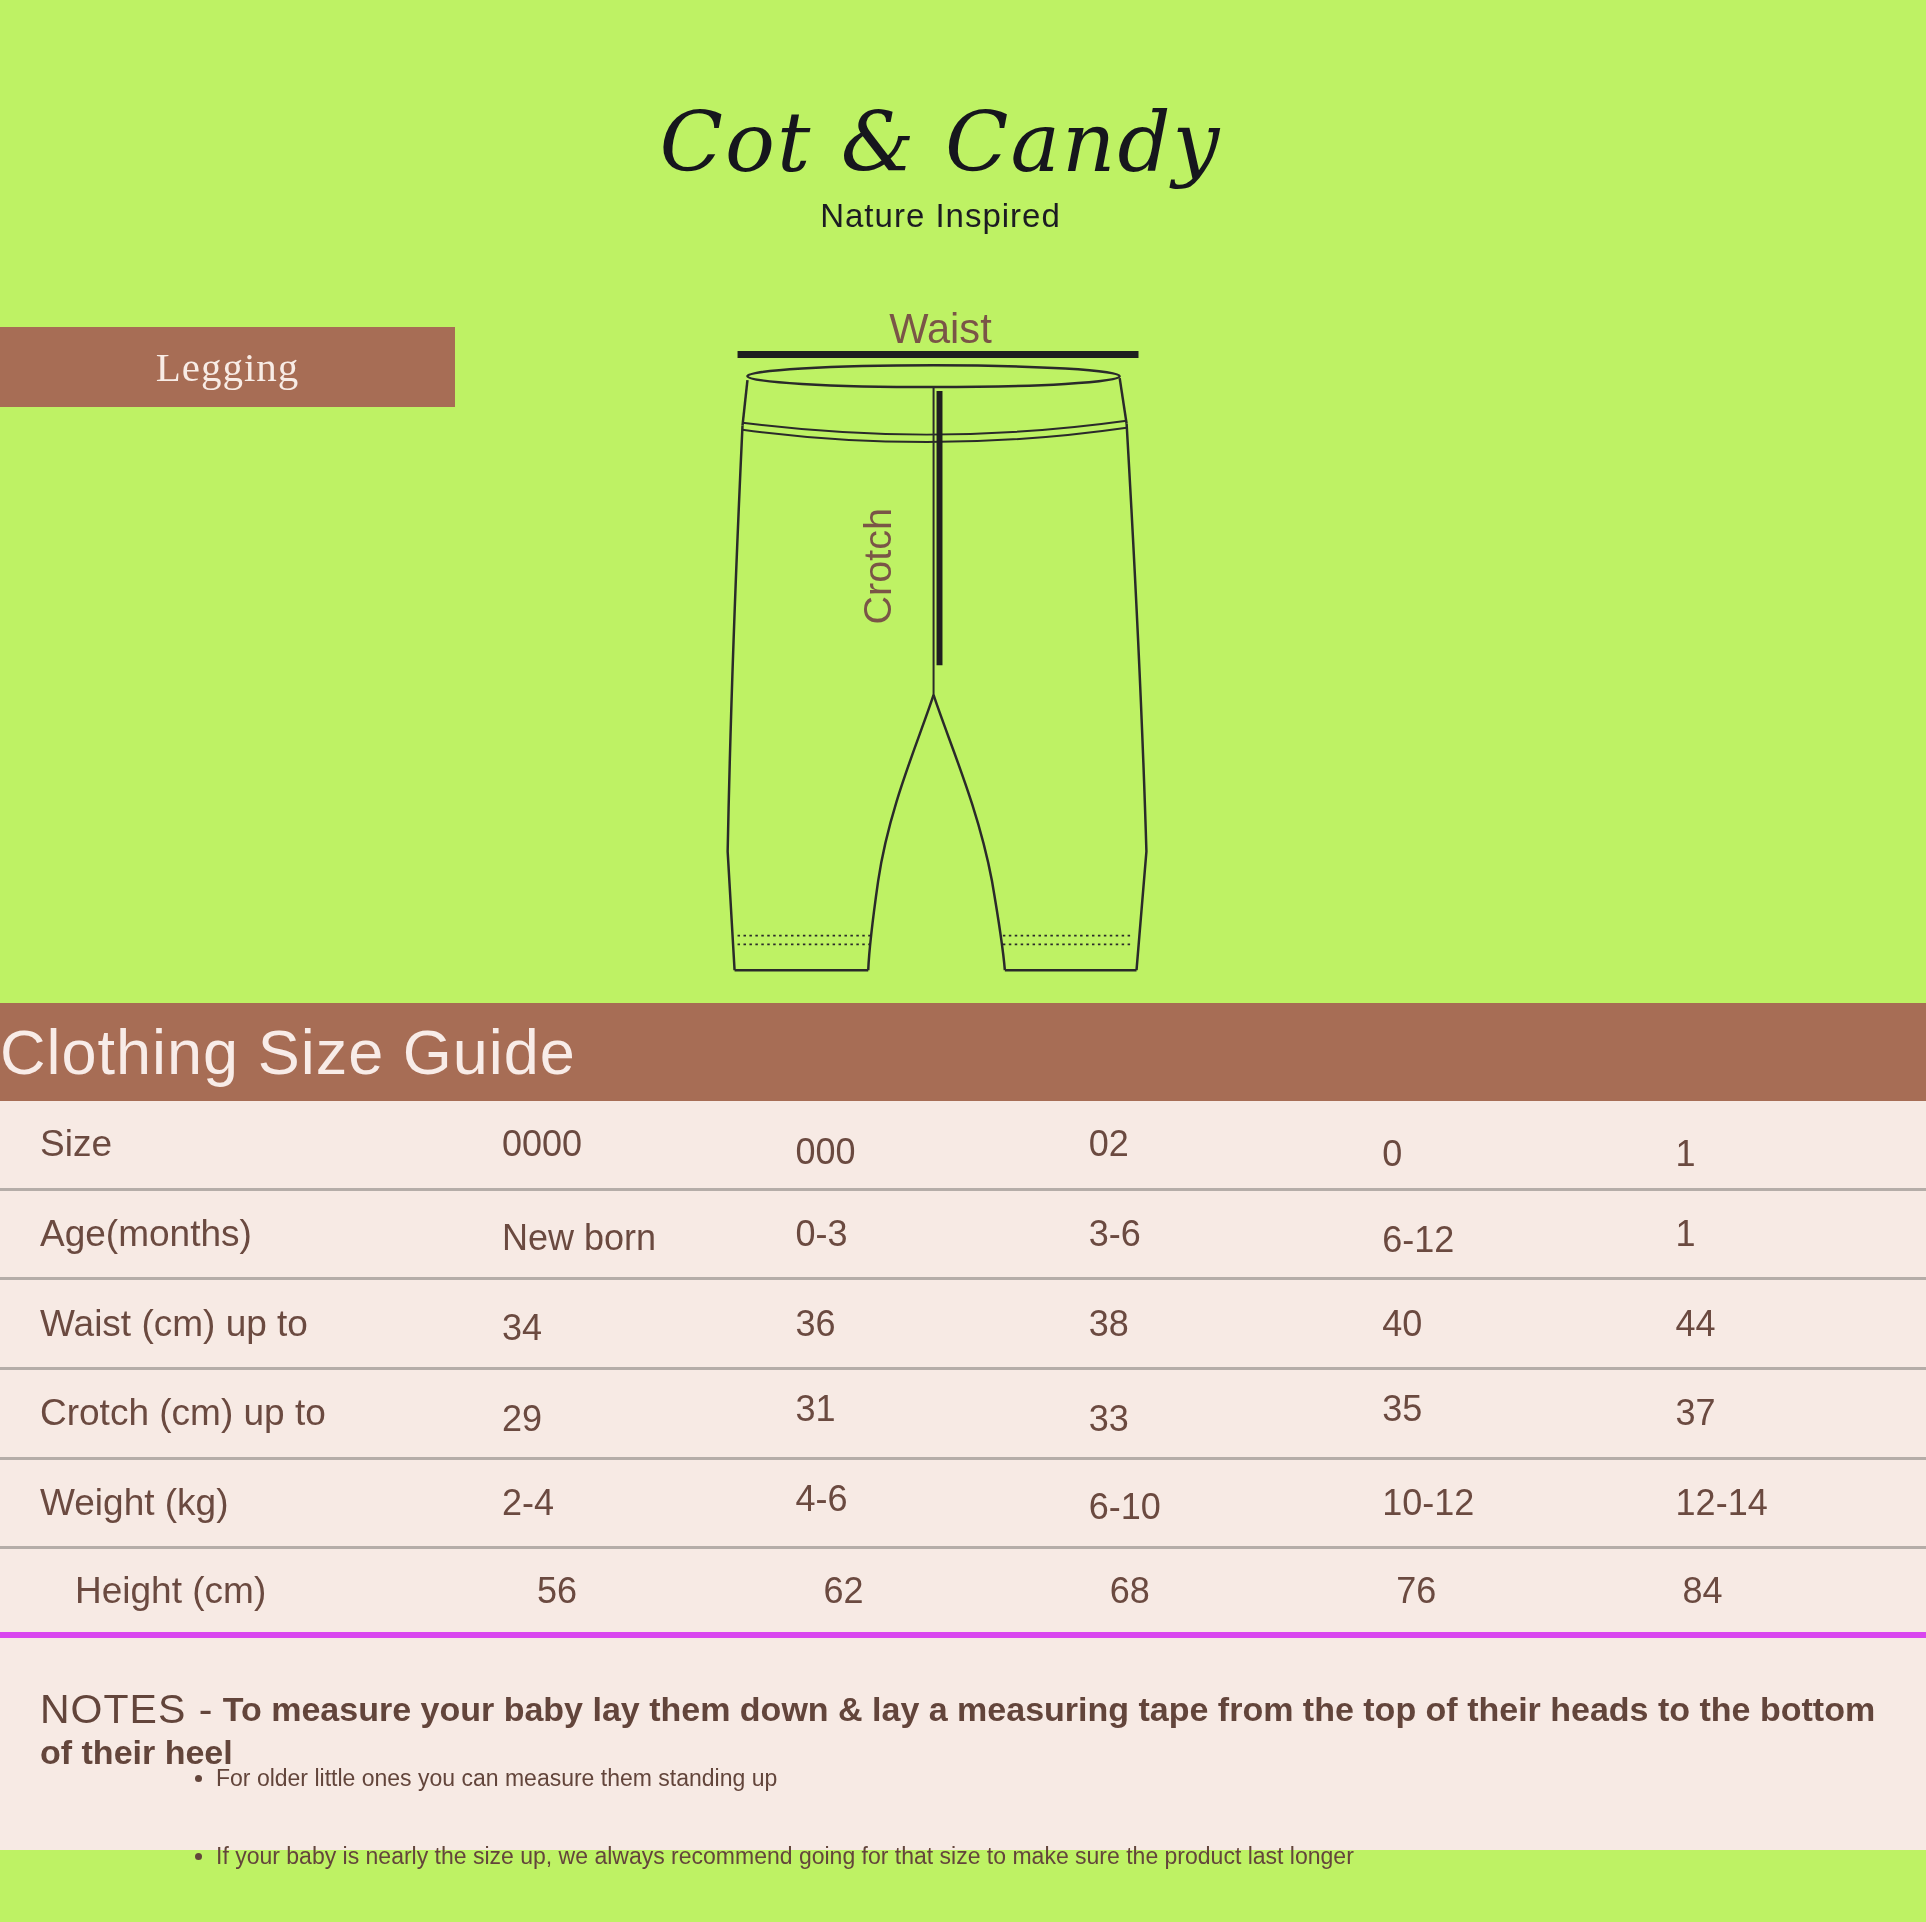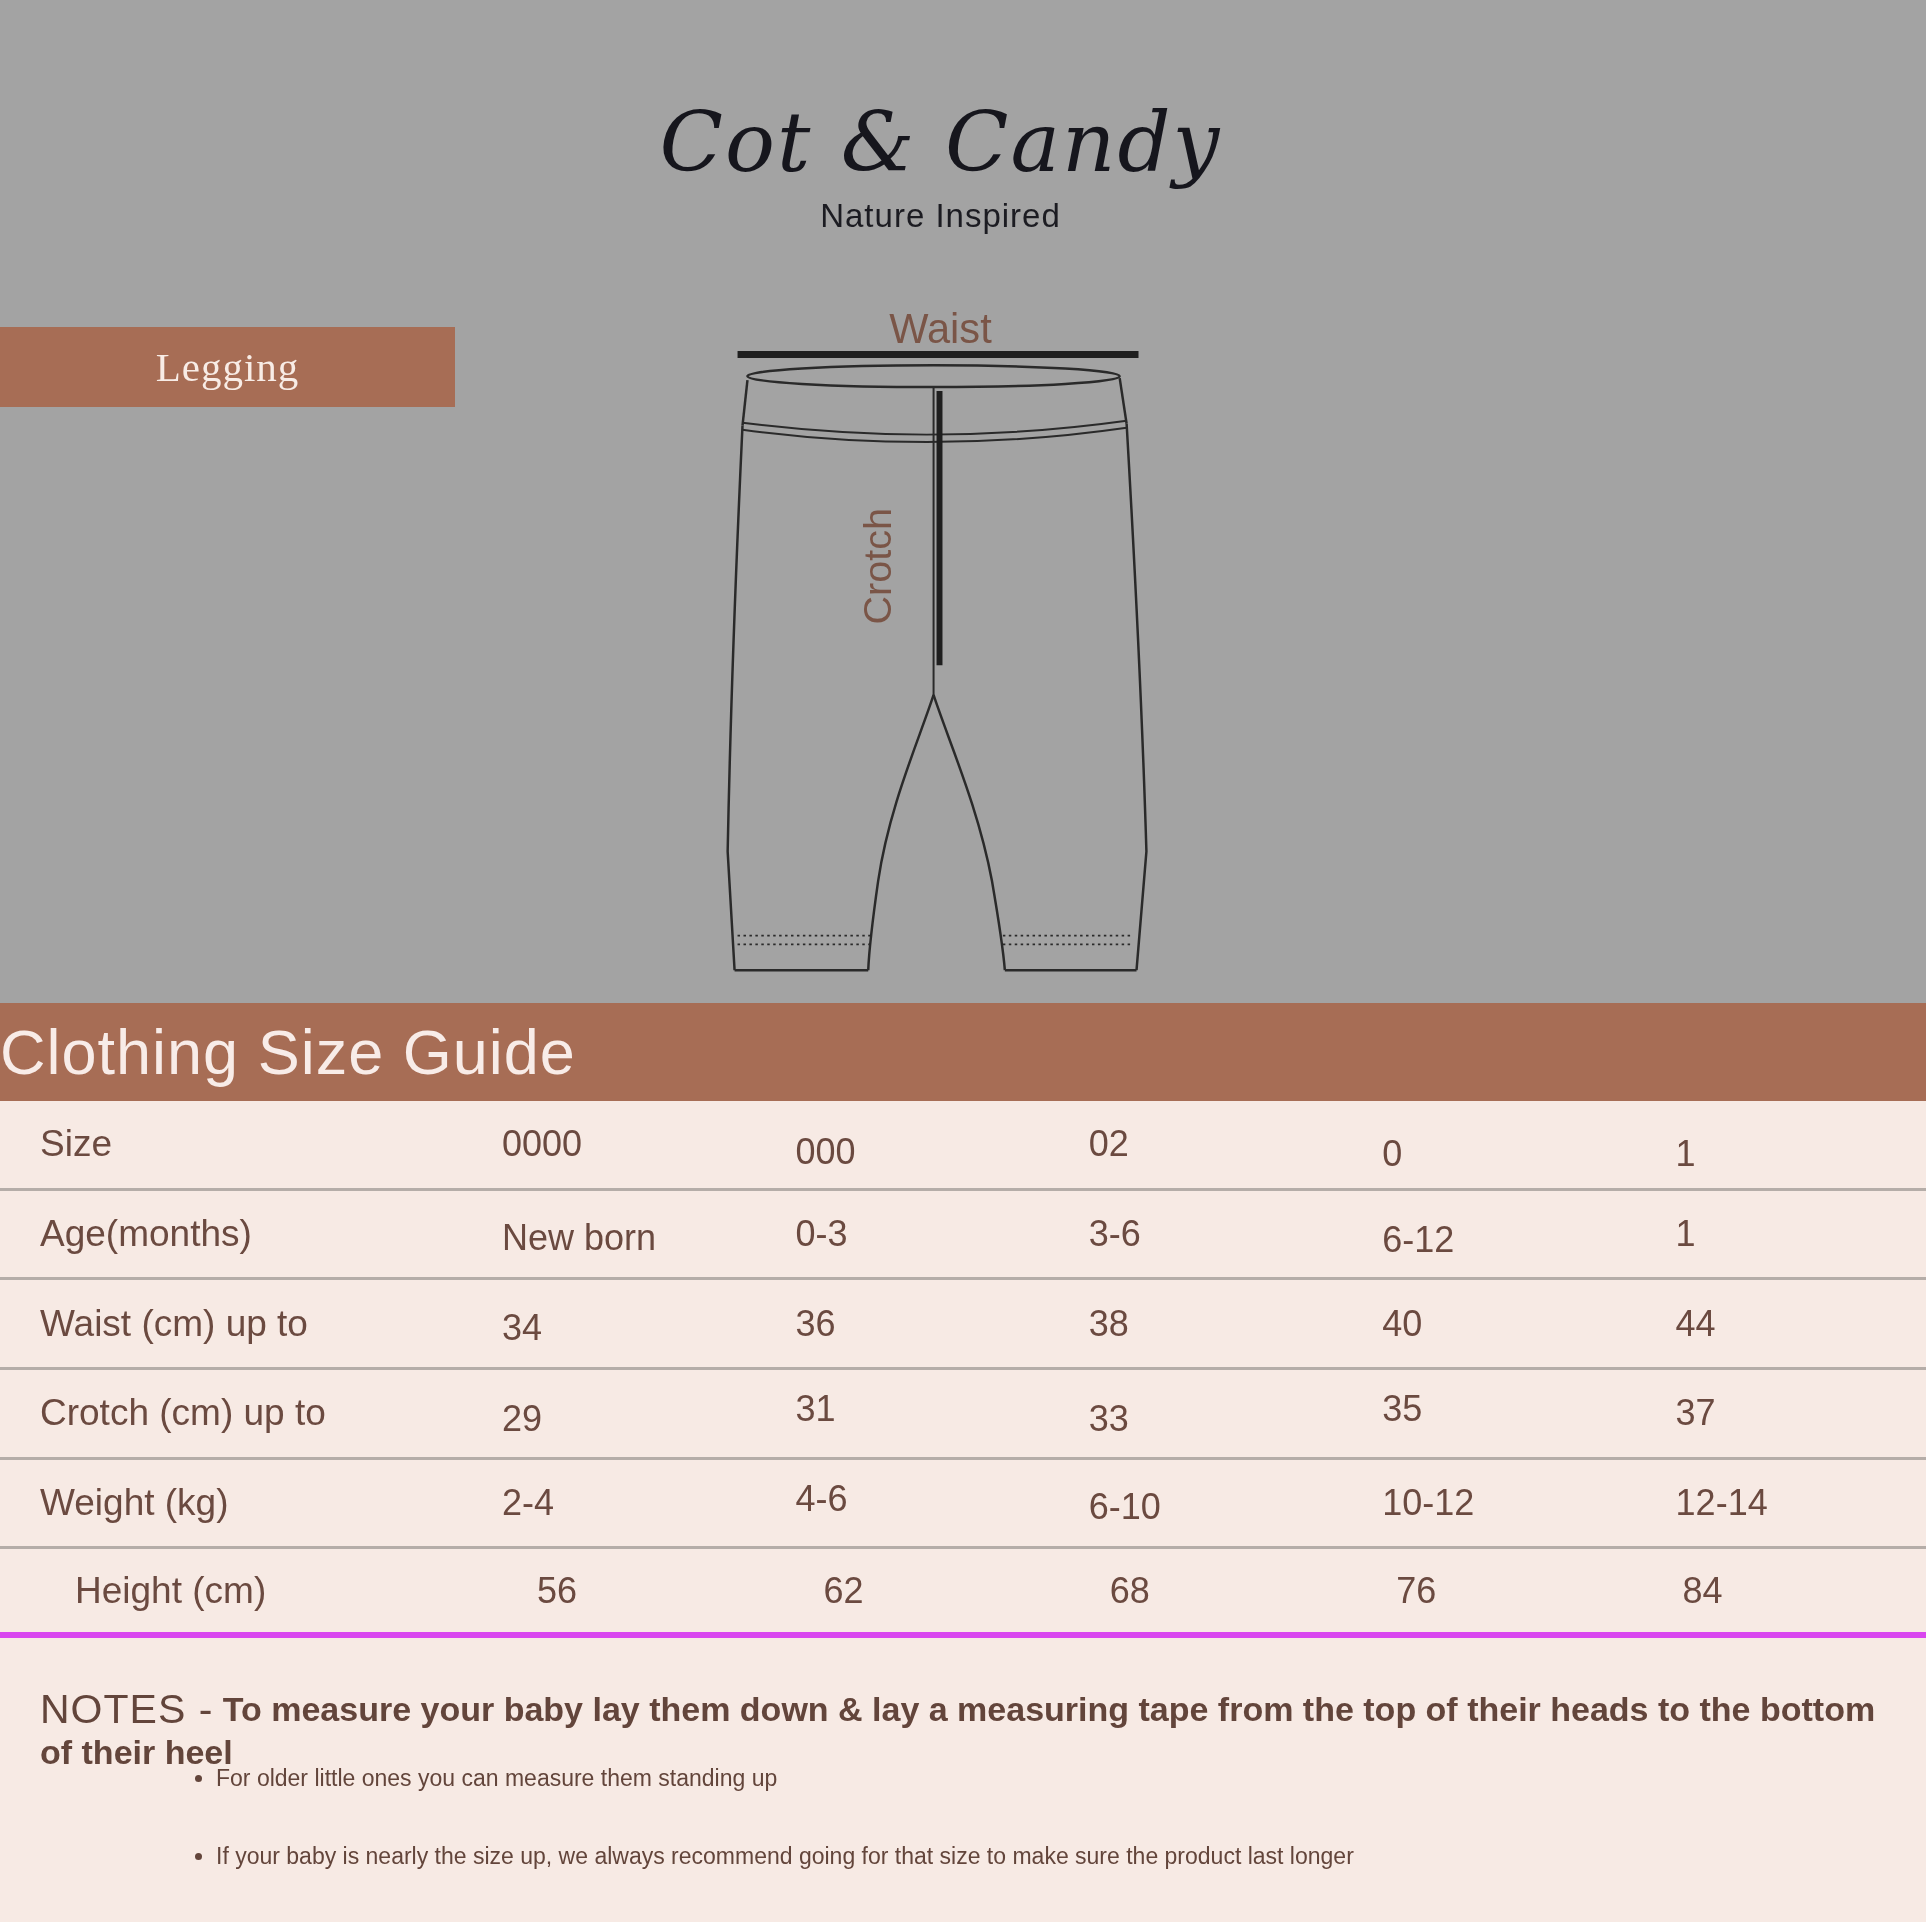--- a/index.html
+++ b/index.html
@@ -1,18 +1,18 @@
 <!DOCTYPE html>
 <html><head>
 <meta charset="utf-8">
 <title>Size Guide</title>
 <style>
   html,body{margin:0;padding:0;}
   body{font-family:"Liberation Sans", sans-serif; background:#ffffff;}
-  #page{position:relative; width:1927px; height:1923px; background:#a3a3a3; overflow:hidden;}
+  #page{position:relative; width:1927px; height:1923px; background:#bef264; overflow:hidden;}
 
   
   .brand{position:absolute; top:91px; left:0; width:1881px; text-align:center; color:#16161d;}
   .brand-script{
     font-family:"DejaVu Serif", serif;
     font-style:italic;
     font-size:83px;
     line-height:1.25;
     letter-spacing:2px;
   }
@@ -65,21 +65,21 @@
   .tcell{
     text-align:left;
     font-size:36px; color:#6b4a40;
   }
   .dy4{transform:translateY(4px);} .dy6{transform:translateY(6px);}
   .dy8{transform:translateY(8px);} .dy10{transform:translateY(10px);}
   .dyn4{transform:translateY(-4px);}
 
   
   .notes{
-    position:absolute; left:0; top:1638px; width:1927px; height:284px;
+    position:absolute; left:0; top:1638px; width:1927px; height:212px;
     background:#f7eae4; color:#63453b;
   }
   .notes-line{position:absolute; left:40px; top:48px; width:1861px; font-size:34px;}
   .notes-heading{font-size:41px; font-weight:400; letter-spacing:1px; vertical-align:-2px;}
   .notes-lead{font-weight:bold; font-size:34px;}
   .notes-bullets{position:absolute; left:153px; top:127px; margin:0; padding:0 0 0 30px; width:1723px;}
   .notes-bullets li{font-size:23px; margin-bottom:51px; list-style-type:disc;margin-left:33px;}
 </style>
 </head>
 <body>

